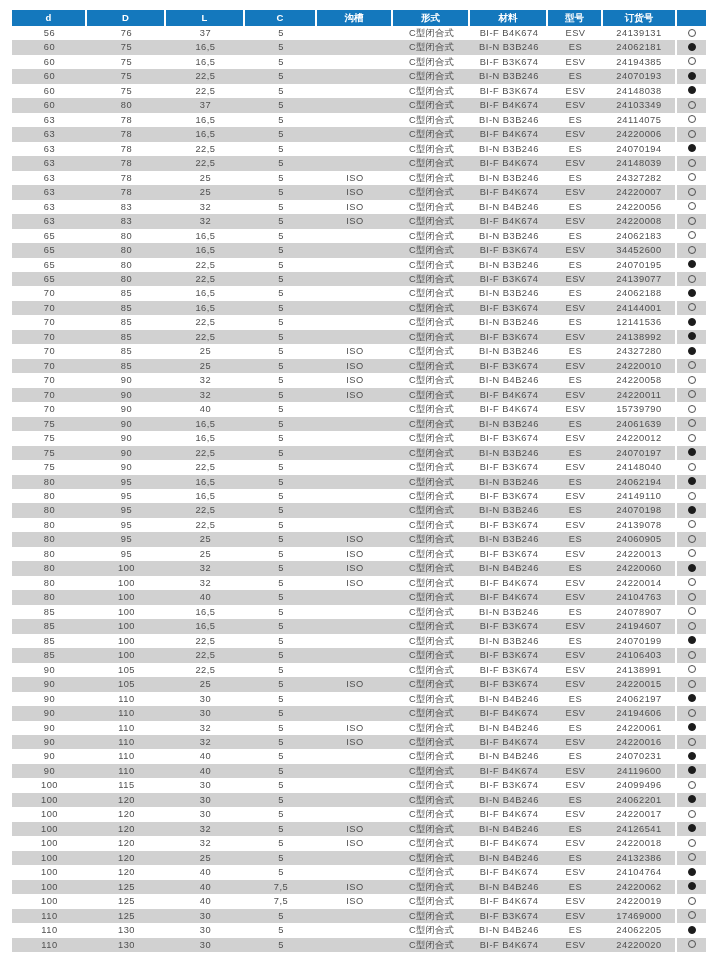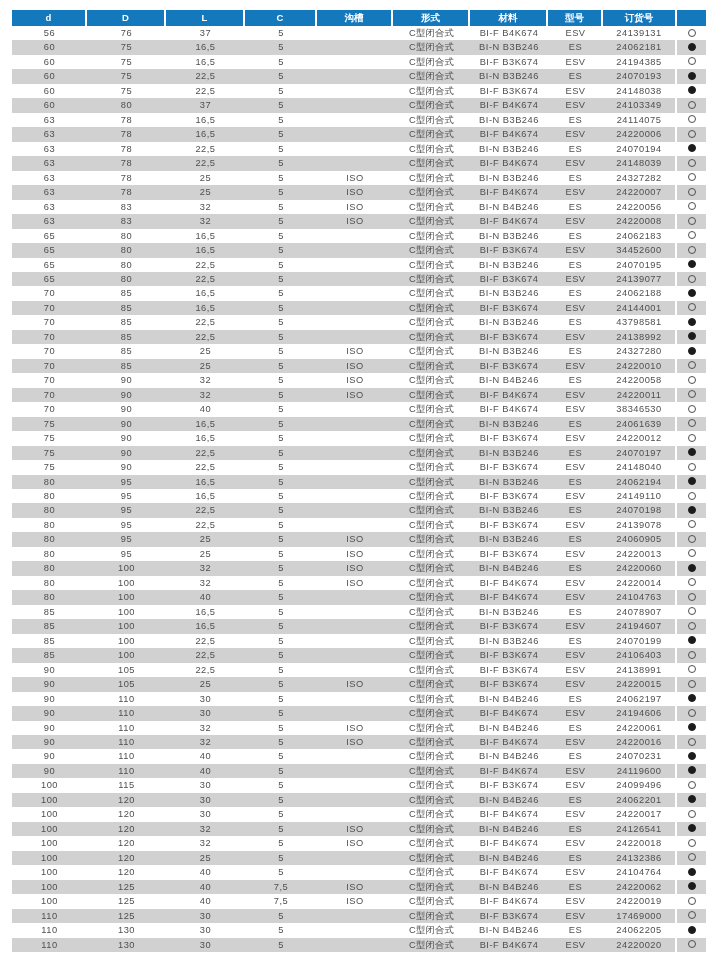--- a/index.html
+++ b/index.html
@@ -337,21 +337,21 @@
   </div>
         <div class="row white">
     <div class="cell c0">70</div>
     <div class="cell c1">85</div>
     <div class="cell c2">22,5</div>
     <div class="cell c3">5</div>
     <div class="cell c4"></div>
     <div class="cell c5">C型闭合式</div>
     <div class="cell c6">BI-N B3B246</div>
     <div class="cell c7">ES</div>
-    <div class="cell c8">43798581</div>
+    <div class="cell c8">12141536</div>
     <div class="cell c9">
       <span class="dot filled"></span>
     </div>
   </div>
         <div class="row gray">
     <div class="cell c0">70</div>
     <div class="cell c1">85</div>
     <div class="cell c2">22,5</div>
     <div class="cell c3">5</div>
     <div class="cell c4"></div>
@@ -421,21 +421,21 @@
   </div>
         <div class="row white">
     <div class="cell c0">70</div>
     <div class="cell c1">90</div>
     <div class="cell c2">40</div>
     <div class="cell c3">5</div>
     <div class="cell c4"></div>
     <div class="cell c5">C型闭合式</div>
     <div class="cell c6">BI-F B4K674</div>
     <div class="cell c7">ESV</div>
-    <div class="cell c8">38346530</div>
+    <div class="cell c8">15739790</div>
     <div class="cell c9">
       <span class="dot open"></span>
     </div>
   </div>
         <div class="row gray">
     <div class="cell c0">75</div>
     <div class="cell c1">90</div>
     <div class="cell c2">16,5</div>
     <div class="cell c3">5</div>
     <div class="cell c4"></div>

